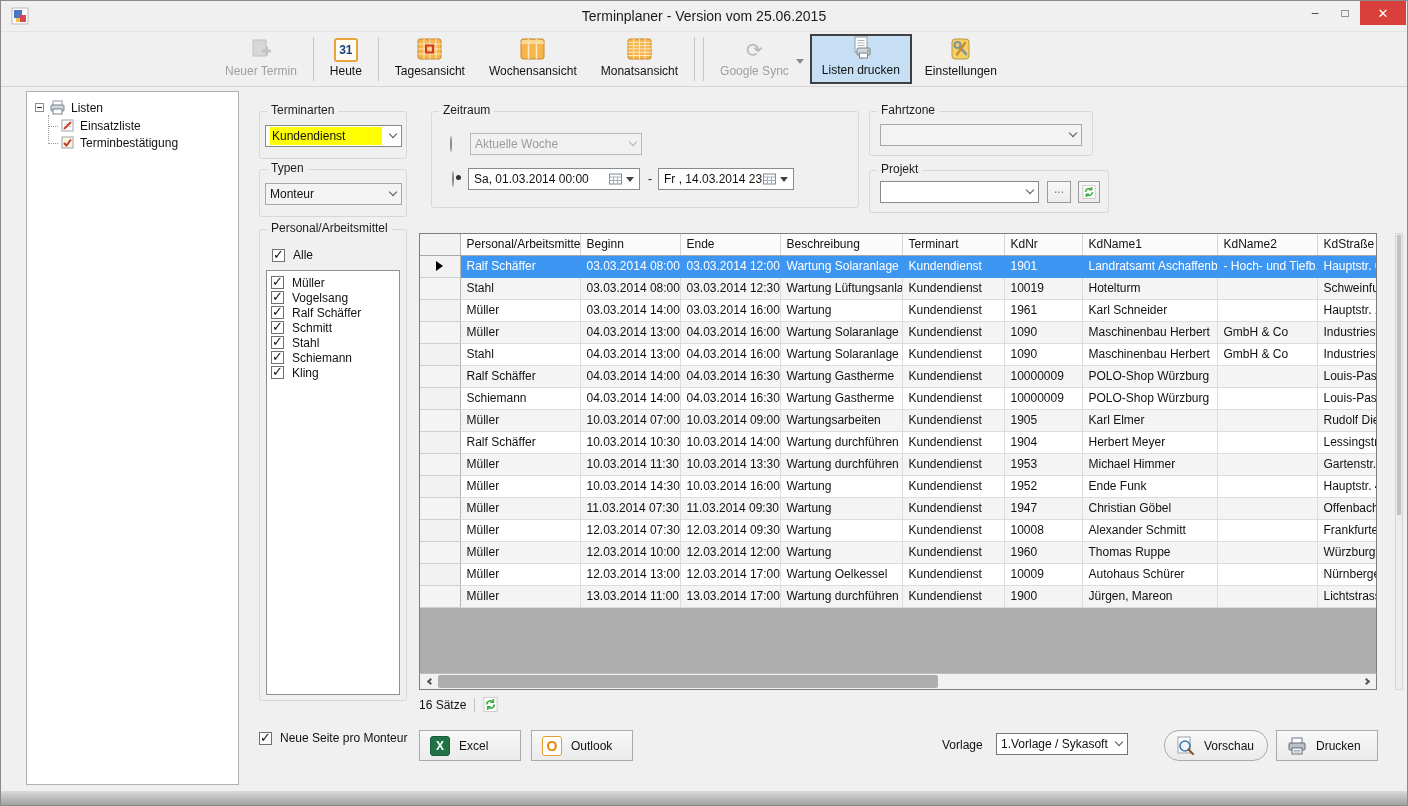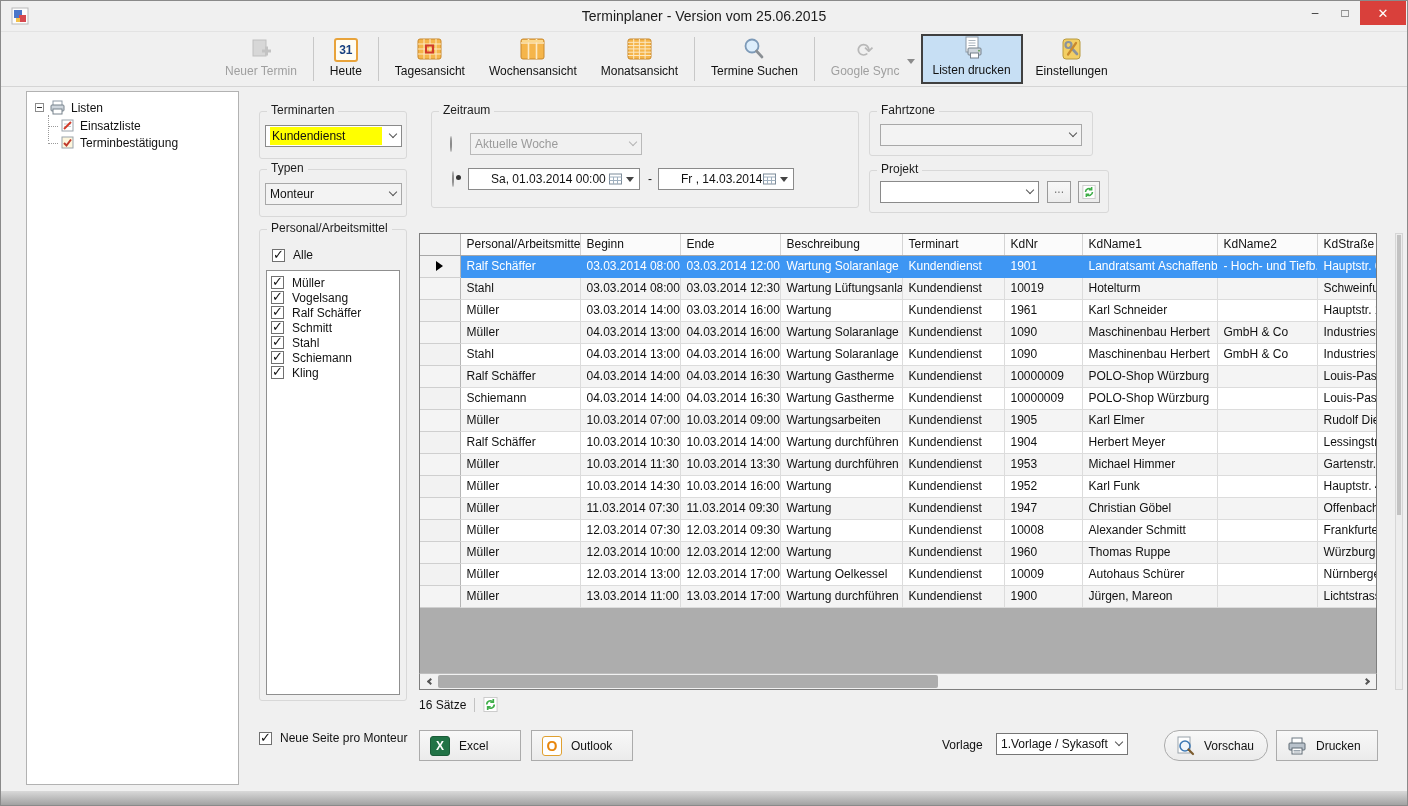--- a/index.html
+++ b/index.html
@@ -38,21 +38,21 @@
 
   
   .combo{display:flex;align-items:center;background:#fff;border:1px solid #8a8a8a;height:22px;padding-left:4px;overflow:hidden;}
   .combo .val{flex:1;white-space:nowrap;overflow:hidden;}
   .combo .arr{width:17px;display:flex;align-items:center;justify-content:center;align-self:stretch;}
   .chev{display:inline-block;width:6px;height:6px;border-right:1.6px solid #565656;border-bottom:1.6px solid #565656;transform:rotate(45deg);margin-top:-4px;}
   .combo.gray{background:#f3f3f3;border-color:#a8a8a8;}
   .combo.disabled{background:#f1f1f1;border-color:#b9b9b9;color:#9b9b9b;}
   .combo.disabled .chev{border-color:#b4b4b4;}
   .hlyellow{background:#ffff00;display:inline-block;min-width:112px;padding:2px 2px;}
-  .datefield{display:flex;align-items:center;background:#fff;border:1px solid #8a8a8a;height:22px;padding:0 5px 0 22px;}
+  .datefield{display:flex;align-items:center;background:#fff;border:1px solid #8a8a8a;height:22px;padding:0 5px 0 5px;}
   .datefield .val{flex:1;white-space:nowrap;overflow:hidden;}
   .datefield .calicons{display:flex;align-items:center;gap:4px;}
 
   
   .cbrow{display:flex;align-items:center;gap:8px;}
   .cb{position:relative;width:13px;height:13px;background:#fff;border:1px solid #707070;flex:0 0 auto;}
   .cb.checked::after{content:"✓";position:absolute;left:0px;top:-3px;font-size:13px;font-weight:bold;color:#101010;}
   .radio{width:13px;height:13px;border:1px solid #8a8a8a;border-radius:50%;background:#fff;position:relative;flex:0 0 auto;}
   .radio.checked::after{content:"";position:absolute;left:3px;top:3px;width:5px;height:5px;border-radius:50%;background:#333;}
 
@@ -168,29 +168,20 @@
       <span class="ticon">
         <svg width="27" height="26" viewBox="0 0 27 26">
             <rect x="2" y="3" width="23" height="20" rx="2" fill="#f5b54a" stroke="#c8882c"></rect>
             <path d="M2 6.3 h23 M2 9.6 h23 M2 12.9 h23 M2 16.2 h23 M2 19.5 h23" stroke="#fce9c4" stroke-width="1"></path>
             <path d="M7.7 3 v20 M13.4 3 v20 M19.1 3 v20" stroke="#fce9c4" stroke-width="1"></path>
           </svg>
       </span>
       <span>Monatsansicht</span>
     </div>
     <div class="tsep"></div>
-    <div class="tbtn">
-      <span class="ticon">
-        <svg width="26" height="26" viewBox="0 0 26 26">
-            <circle cx="11" cy="10" r="6.5" fill="#ddeefc" stroke="#7d9ab8" stroke-width="1.8"></circle>
-            <line x1="15.5" y1="15" x2="21" y2="21" stroke="#8a8f94" stroke-width="2.6" stroke-linecap="round"></line>
-          </svg>
-      </span>
-      <span>Termine Suchen</span>
-    </div>
     <div class="tsep"></div>
     <div class="tbtn disabled" style="padding-right:18px;">
       <span class="ticon">
           <span class="sync-glyph">⟳</span>
         </span>
       <span>Google Sync</span>
       <span class="splitcaret caret-down"></span>
     </div>
     <div class="tbtn active">
       <span class="ticon">
@@ -521,21 +512,21 @@
             <td>Gartenstr. 22</td>
           </tr>
         <tr>
             <td class="rs"></td>
             <td>Müller</td>
             <td>10.03.2014 14:30</td>
             <td>10.03.2014 16:00</td>
             <td>Wartung</td>
             <td>Kundendienst</td>
             <td>1952</td>
-            <td>Karl Funk</td>
+            <td>Ende Funk</td>
             <td></td>
             <td>Hauptstr. 44</td>
           </tr>
         <tr>
             <td class="rs"></td>
             <td>Müller</td>
             <td>11.03.2014 07:30</td>
             <td>11.03.2014 09:30</td>
             <td>Wartung</td>
             <td>Kundendienst</td>

